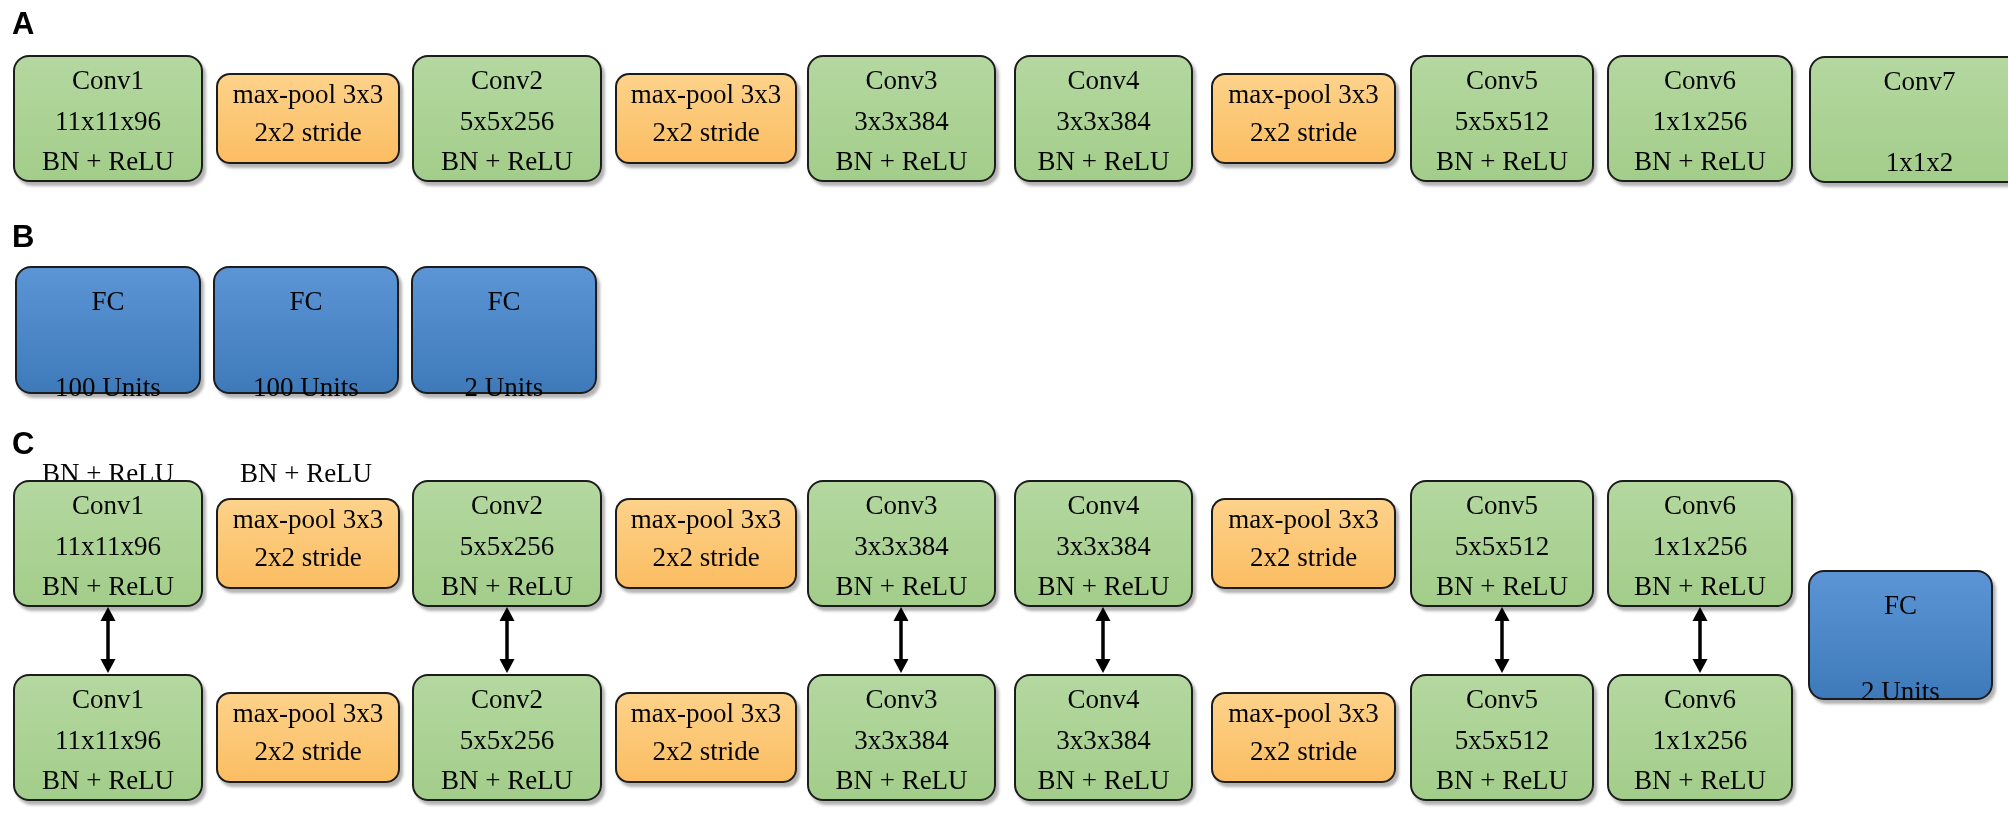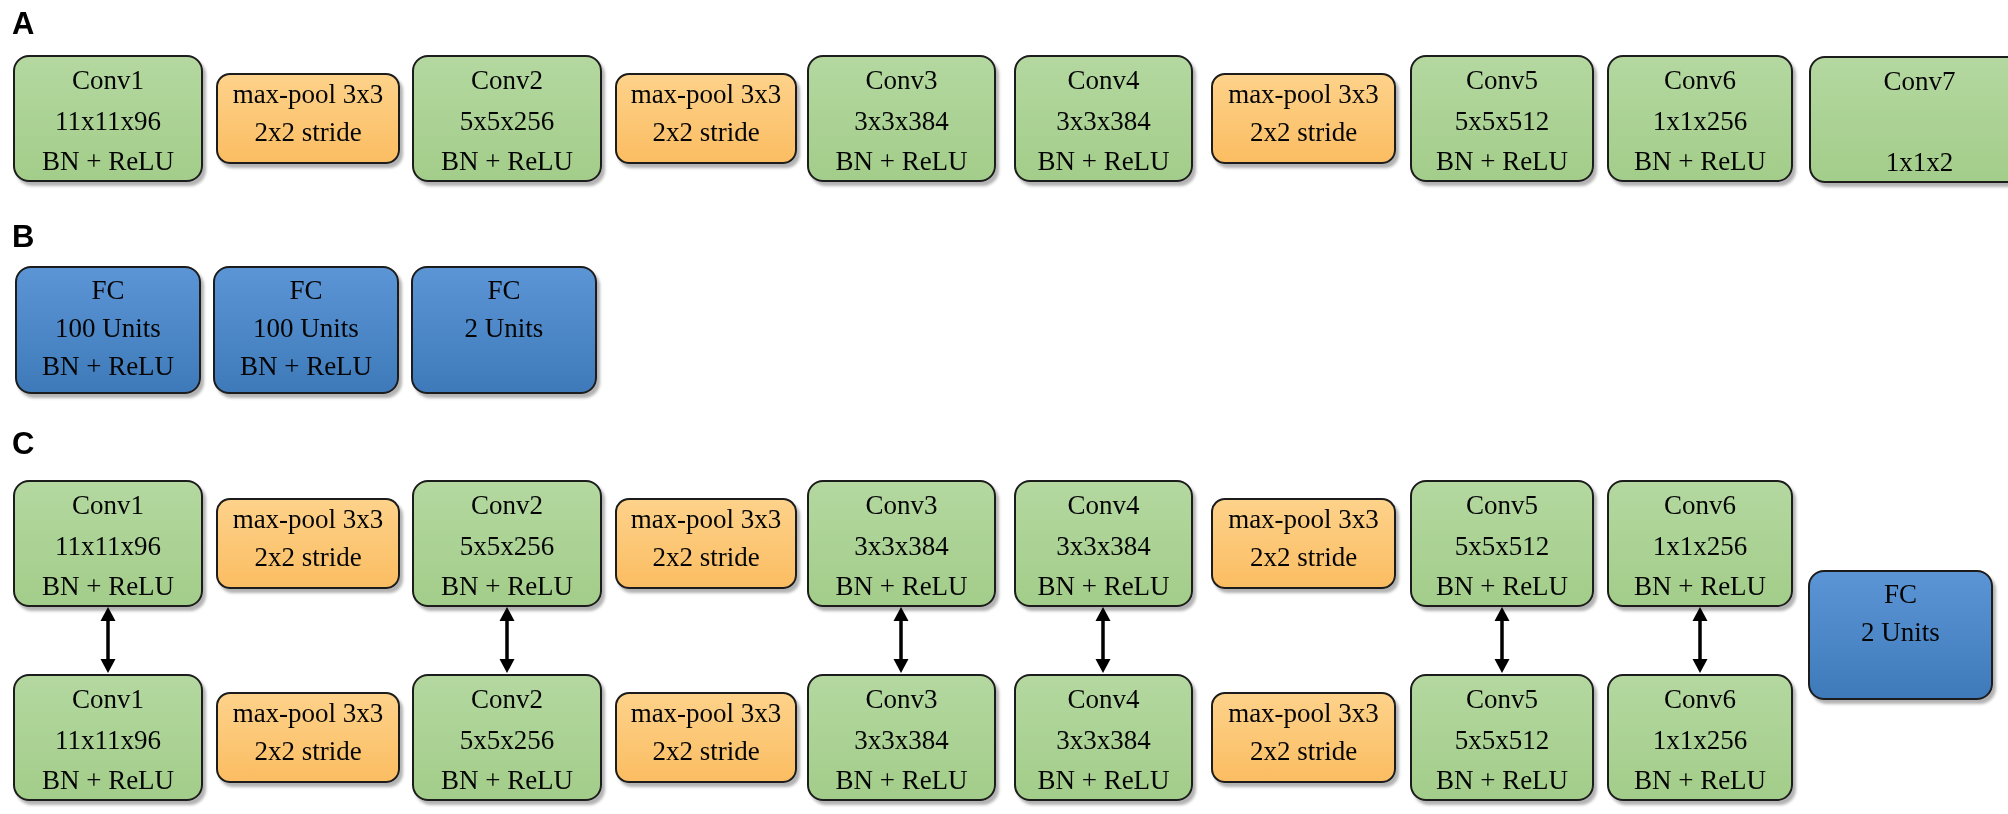--- a/index.html
+++ b/index.html
@@ -28,21 +28,21 @@
     flex-direction:column;
     align-items:center;
     justify-content:flex-start;
     text-align:center;
     color:#050505;
     font-size:27px;
   }
   .ln{display:block;line-height:38px;white-space:nowrap;}
   .conv{background:linear-gradient(180deg,#b4d8a0 0%,#a3cd8a 100%);padding-top:4px;justify-content:space-between;}
   .pool{background:linear-gradient(180deg,#fdd28a 0%,#fbbd62 100%);border-radius:14px;align-items:center;}
-  .fc{background:linear-gradient(180deg,#5c95d6 0%,#3e7ab9 100%);padding-top:3px;}
+  .fc{background:linear-gradient(180deg,#5c95d6 0%,#3e7ab9 100%);padding-top:14px;gap:48px;}
   .arrow{position:absolute;}
 </style>
 </head>
 <body>
 
 <div id="stage">
 
   <div class="panel-label" style="left:12px;top:8px">A</div>
   <div>
     <div class="box conv" style="left:13px;top:55px;width:190px;height:127px">

